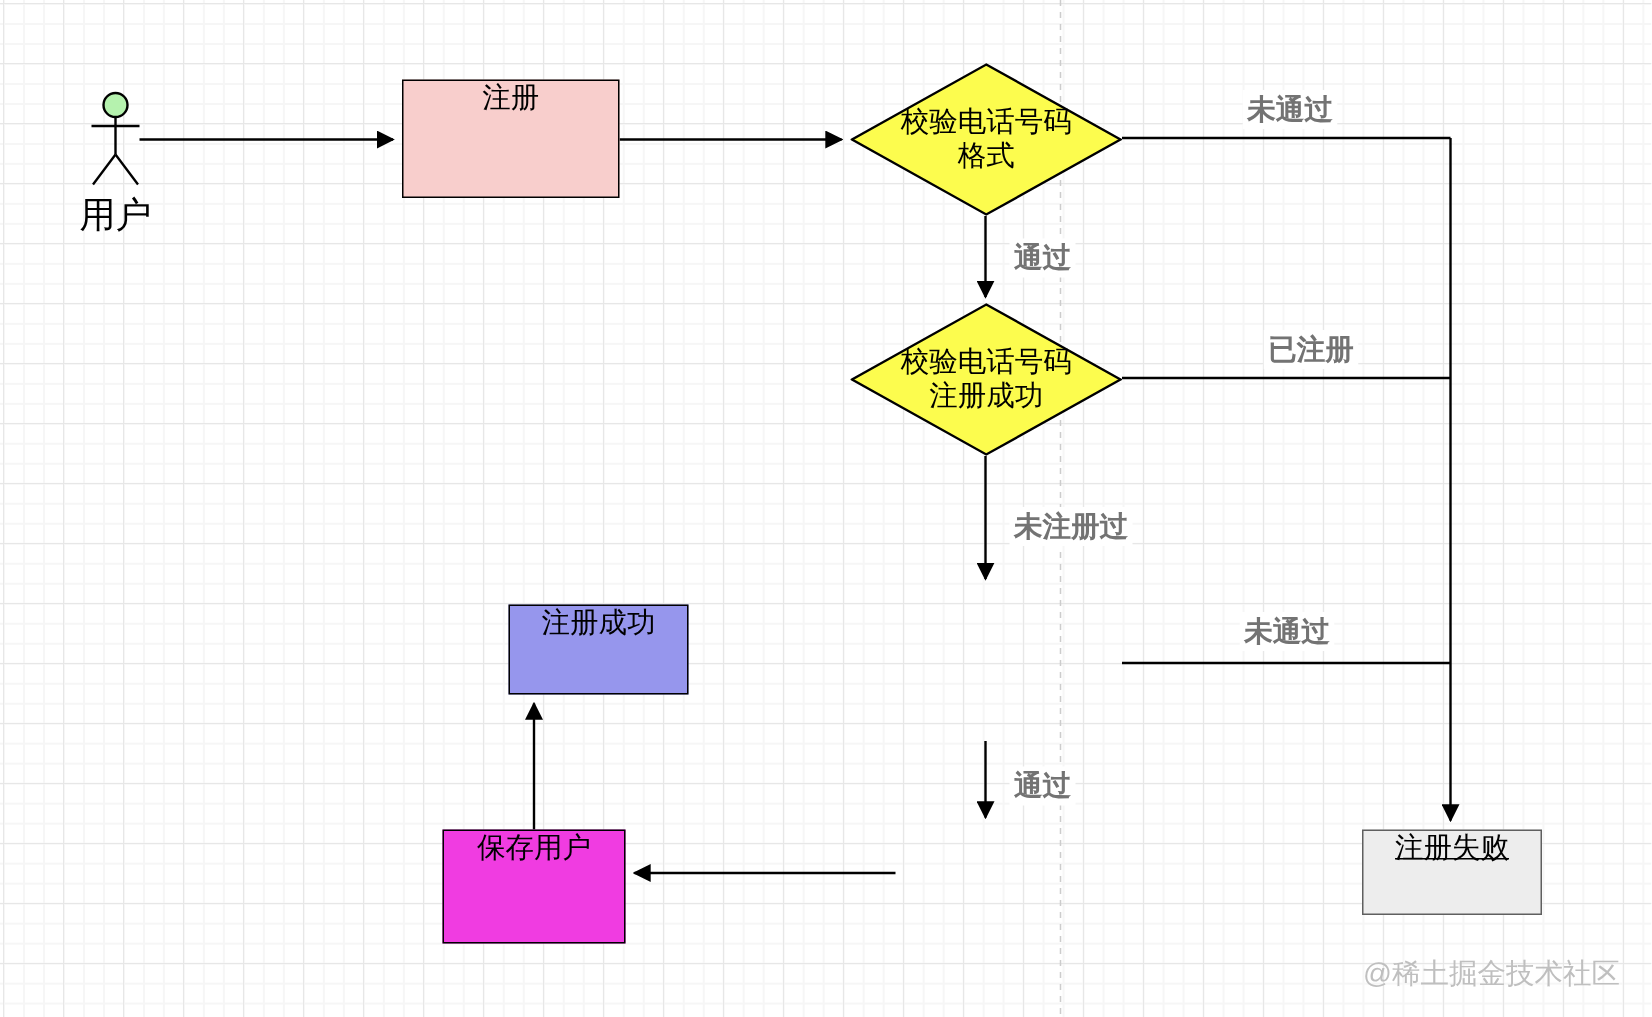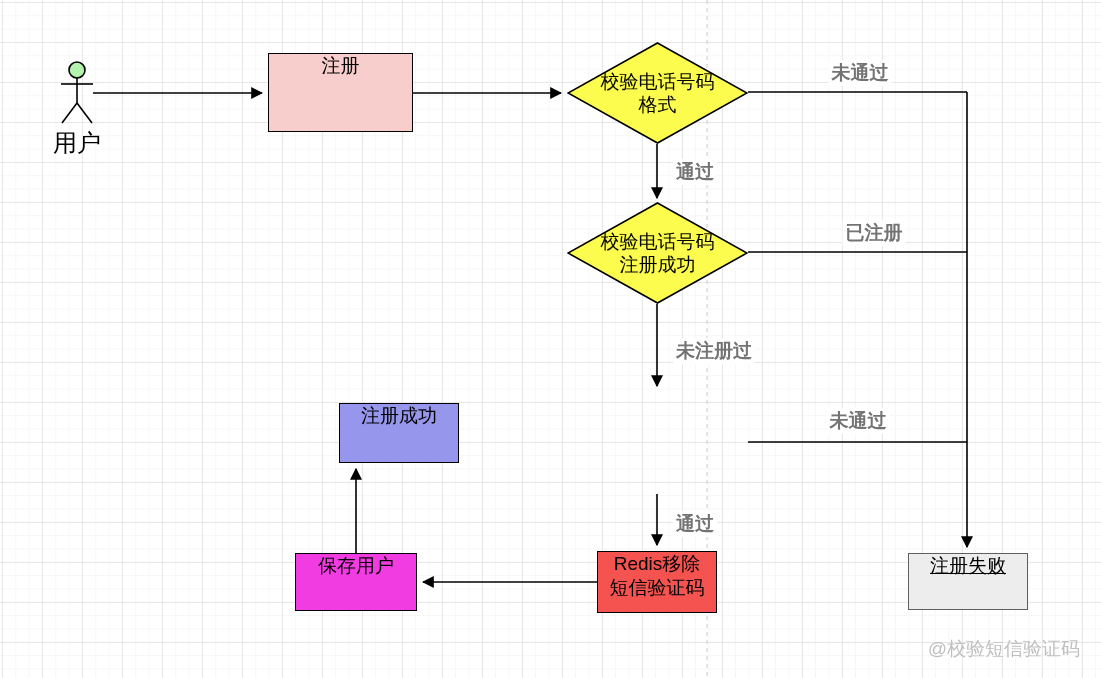--- a/index.html
+++ b/index.html
@@ -15,21 +15,21 @@
     background-size:40px 40px,40px 40px,13.33px 13.33px,13.33px 13.33px;
     background-position:2px 2px,2px 2px,2px 2px,2px 2px;
   }
   .node{
     position:absolute;display:flex;align-items:flex-start;justify-content:center;
     text-align:center;font-size:19px;color:#000;line-height:1.25;box-sizing:border-box;
   }
   .rect{border:1.5px solid #000;}
   .register{left:268px;top:53px;width:145px;height:79px;background:#f8cecc;}
   .redis{left:597px;top:551px;width:120px;height:62px;background:#f4534f;}
-  .save{left:295px;top:553px;width:122px;height:58px;background:#f03ce1;font-family:Liberation Serif, serif;}
+  .save{left:295px;top:553px;width:122px;height:76px;background:#f03ce1;font-family:Liberation Serif, serif;}
   .success{left:297px;top:403px;width:120px;height:60px;background:#9696ed;margin-left:42px;}
   .fail{left:908px;top:553px;width:120px;height:57px;background:#ededed;border:1.5px solid #5f5f5f;text-decoration:underline;}
   .diamond{position:absolute;width:181px;height:102px;}
   .d1{left:567px;top:42px;}
   .d2{left:567px;top:202px;}
   .d3{left:567px;top:392px;}
   .diamond svg{position:absolute;left:0;top:0;}
   .diamond .dtext{
     position:absolute;left:0;top:0;width:100%;height:100%;
     display:flex;flex-direction:column;align-items:center;justify-content:center;
@@ -103,26 +103,20 @@
     <svg width="181" height="102" viewBox="0 0 181 102">
       <polygon points="90.5,1 180,51 90.5,101 1,51" fill="#fcfc4e" stroke="#000" stroke-width="1.6"></polygon>
     </svg>
     <div class="dtext">
       <span>校验电话号码</span>
       <span>注册成功</span>
     </div>
   </div>
 
 
-  <div class="node rect redis">
-    <span>
-      <span style="display:block">Redis移除</span>
-      <span style="display:block">短信验证码</span>
-    </span>
-  </div>
 
   <div class="node rect save">
     <span>保存用户</span>
   </div>
 
   <div class="node rect success">
     <span>注册成功</span>
   </div>
 
   <div class="node fail">
@@ -131,15 +125,15 @@
 
   <div class="actor-label" style="left:77px;top:143px;">用户</div>
 
   <div class="edge-label" style="left:860px;top:73px;">未通过</div>
   <div class="edge-label" style="left:695px;top:172px;">通过</div>
   <div class="edge-label" style="left:874px;top:233px;">已注册</div>
   <div class="edge-label" style="left:714px;top:351px;">未注册过</div>
   <div class="edge-label" style="left:858px;top:421px;">未通过</div>
   <div class="edge-label" style="left:695px;top:524px;">通过</div>
 
-  <div class="watermark">@校验短信验证码</div>
+  <div class="watermark">@稀土掘金技术社区</div>
 
 </div>
 
 </body></html>

